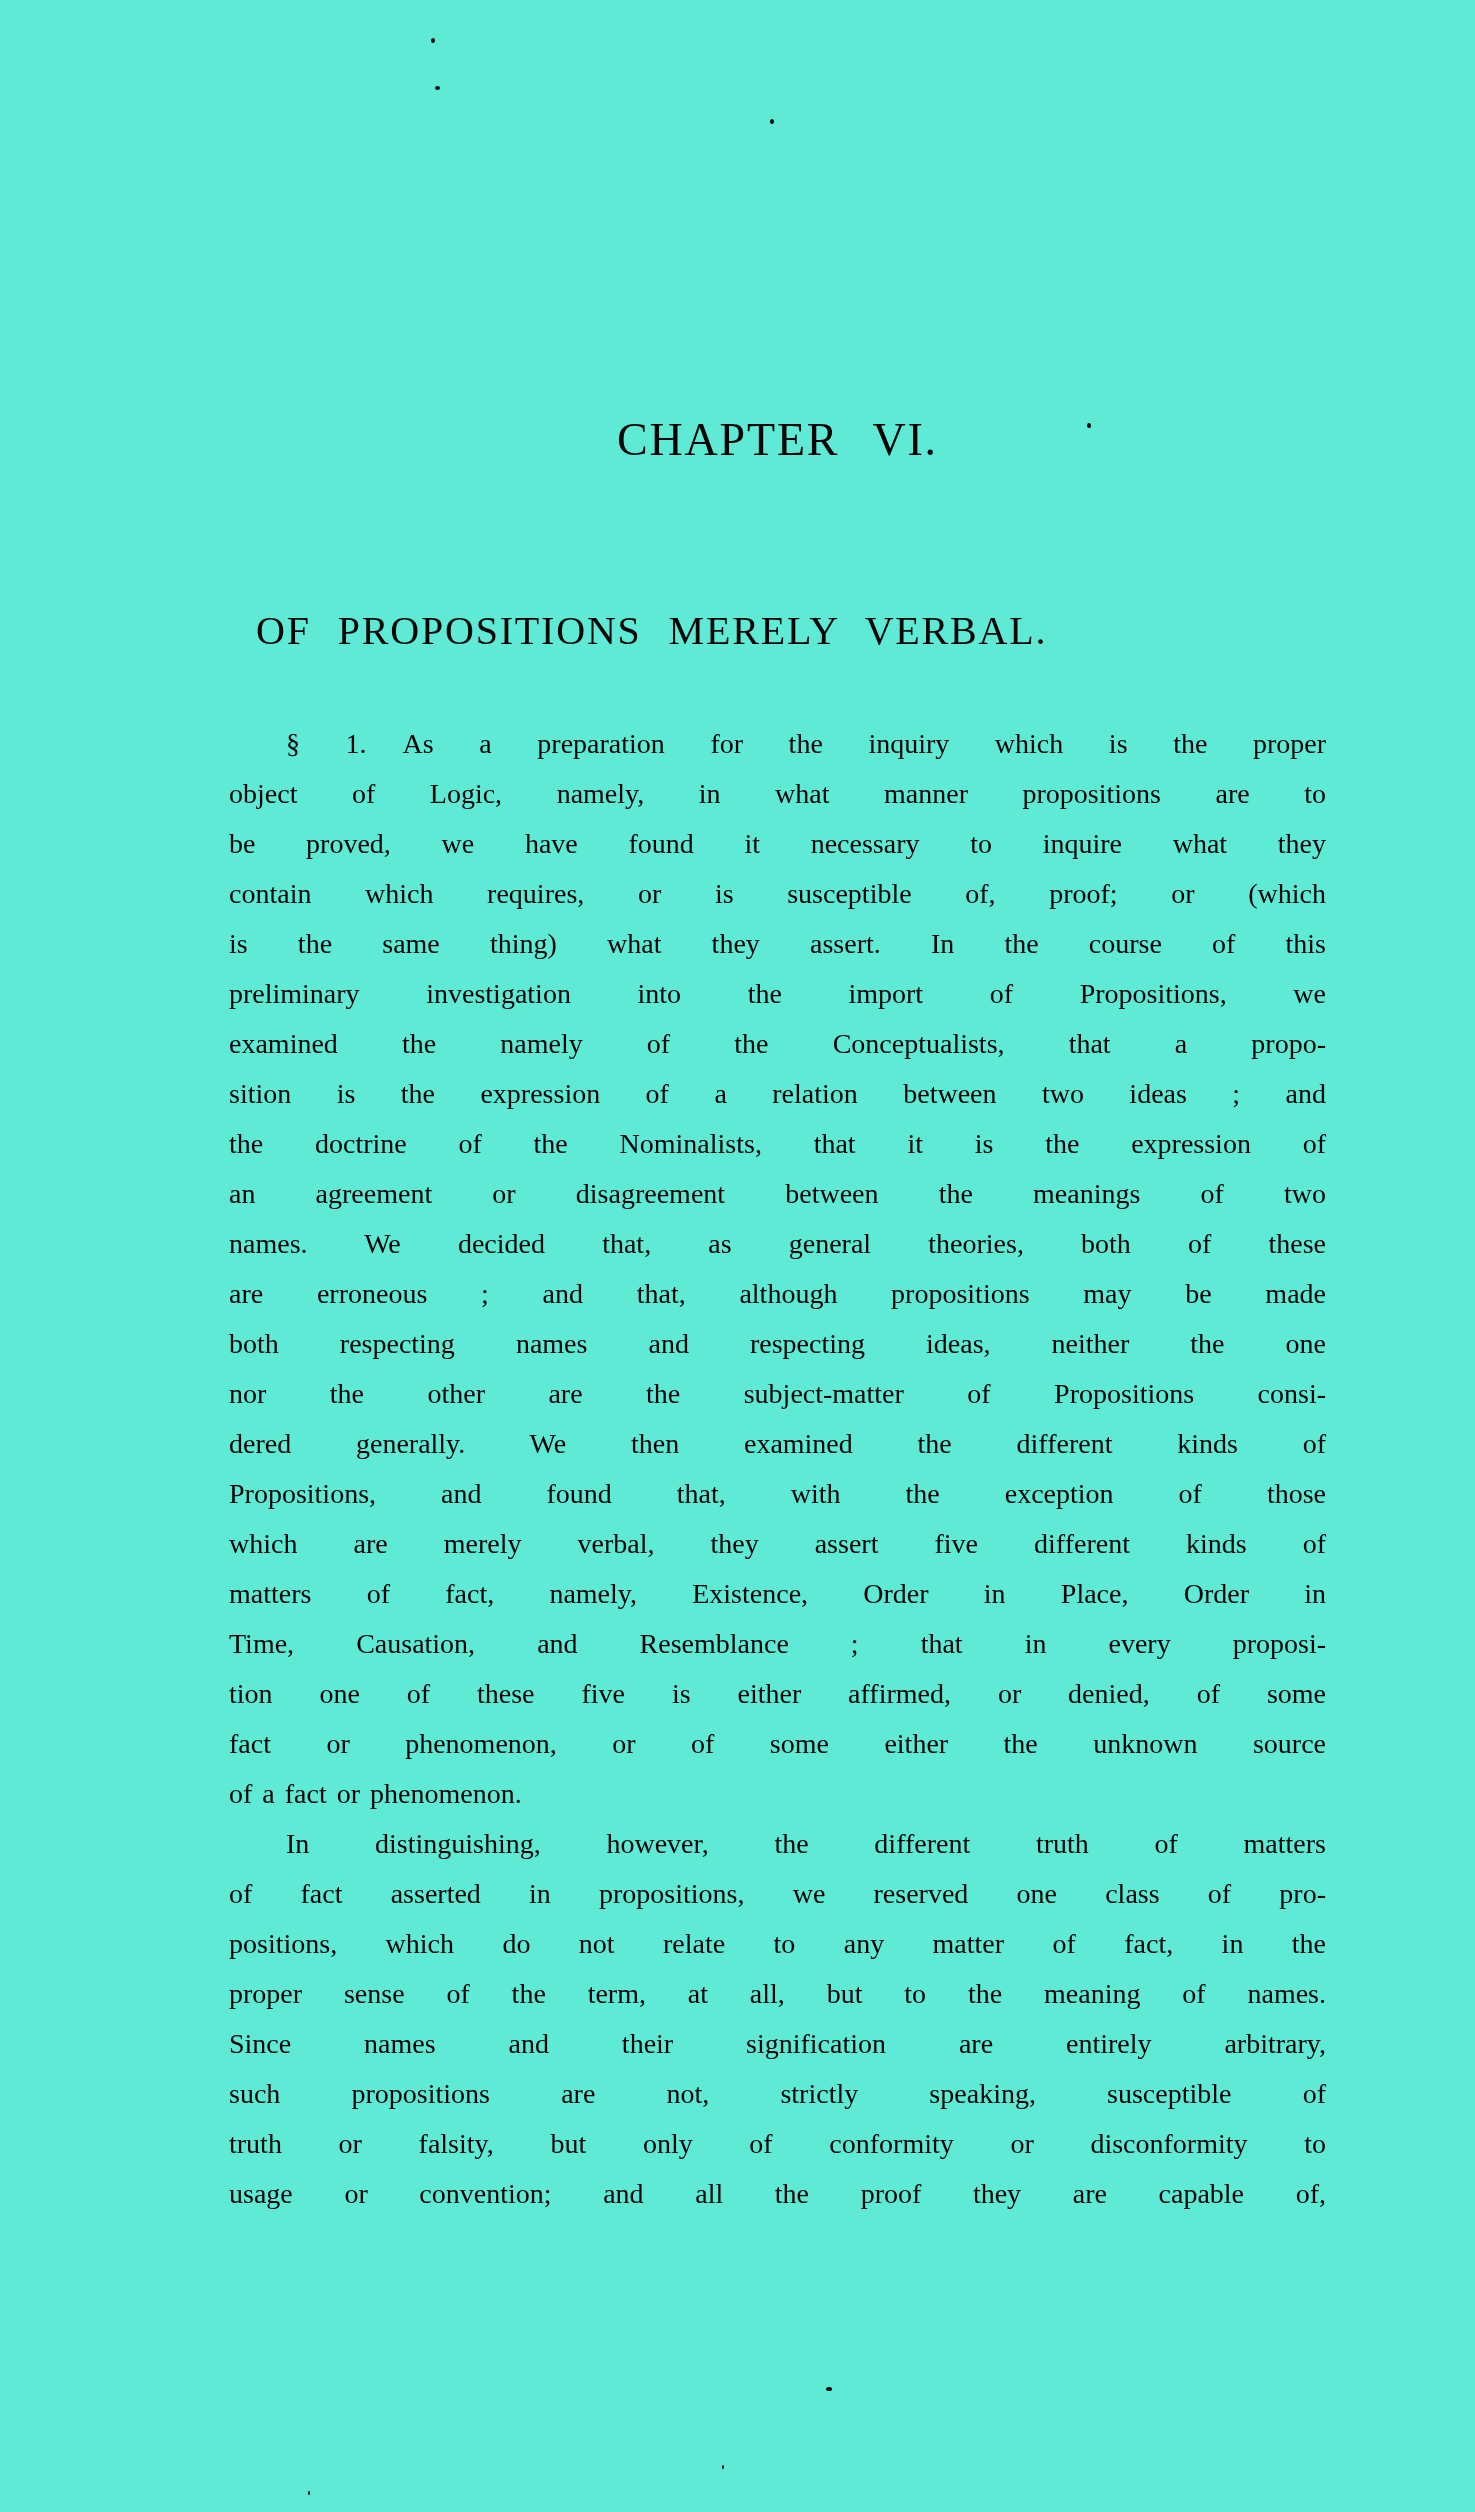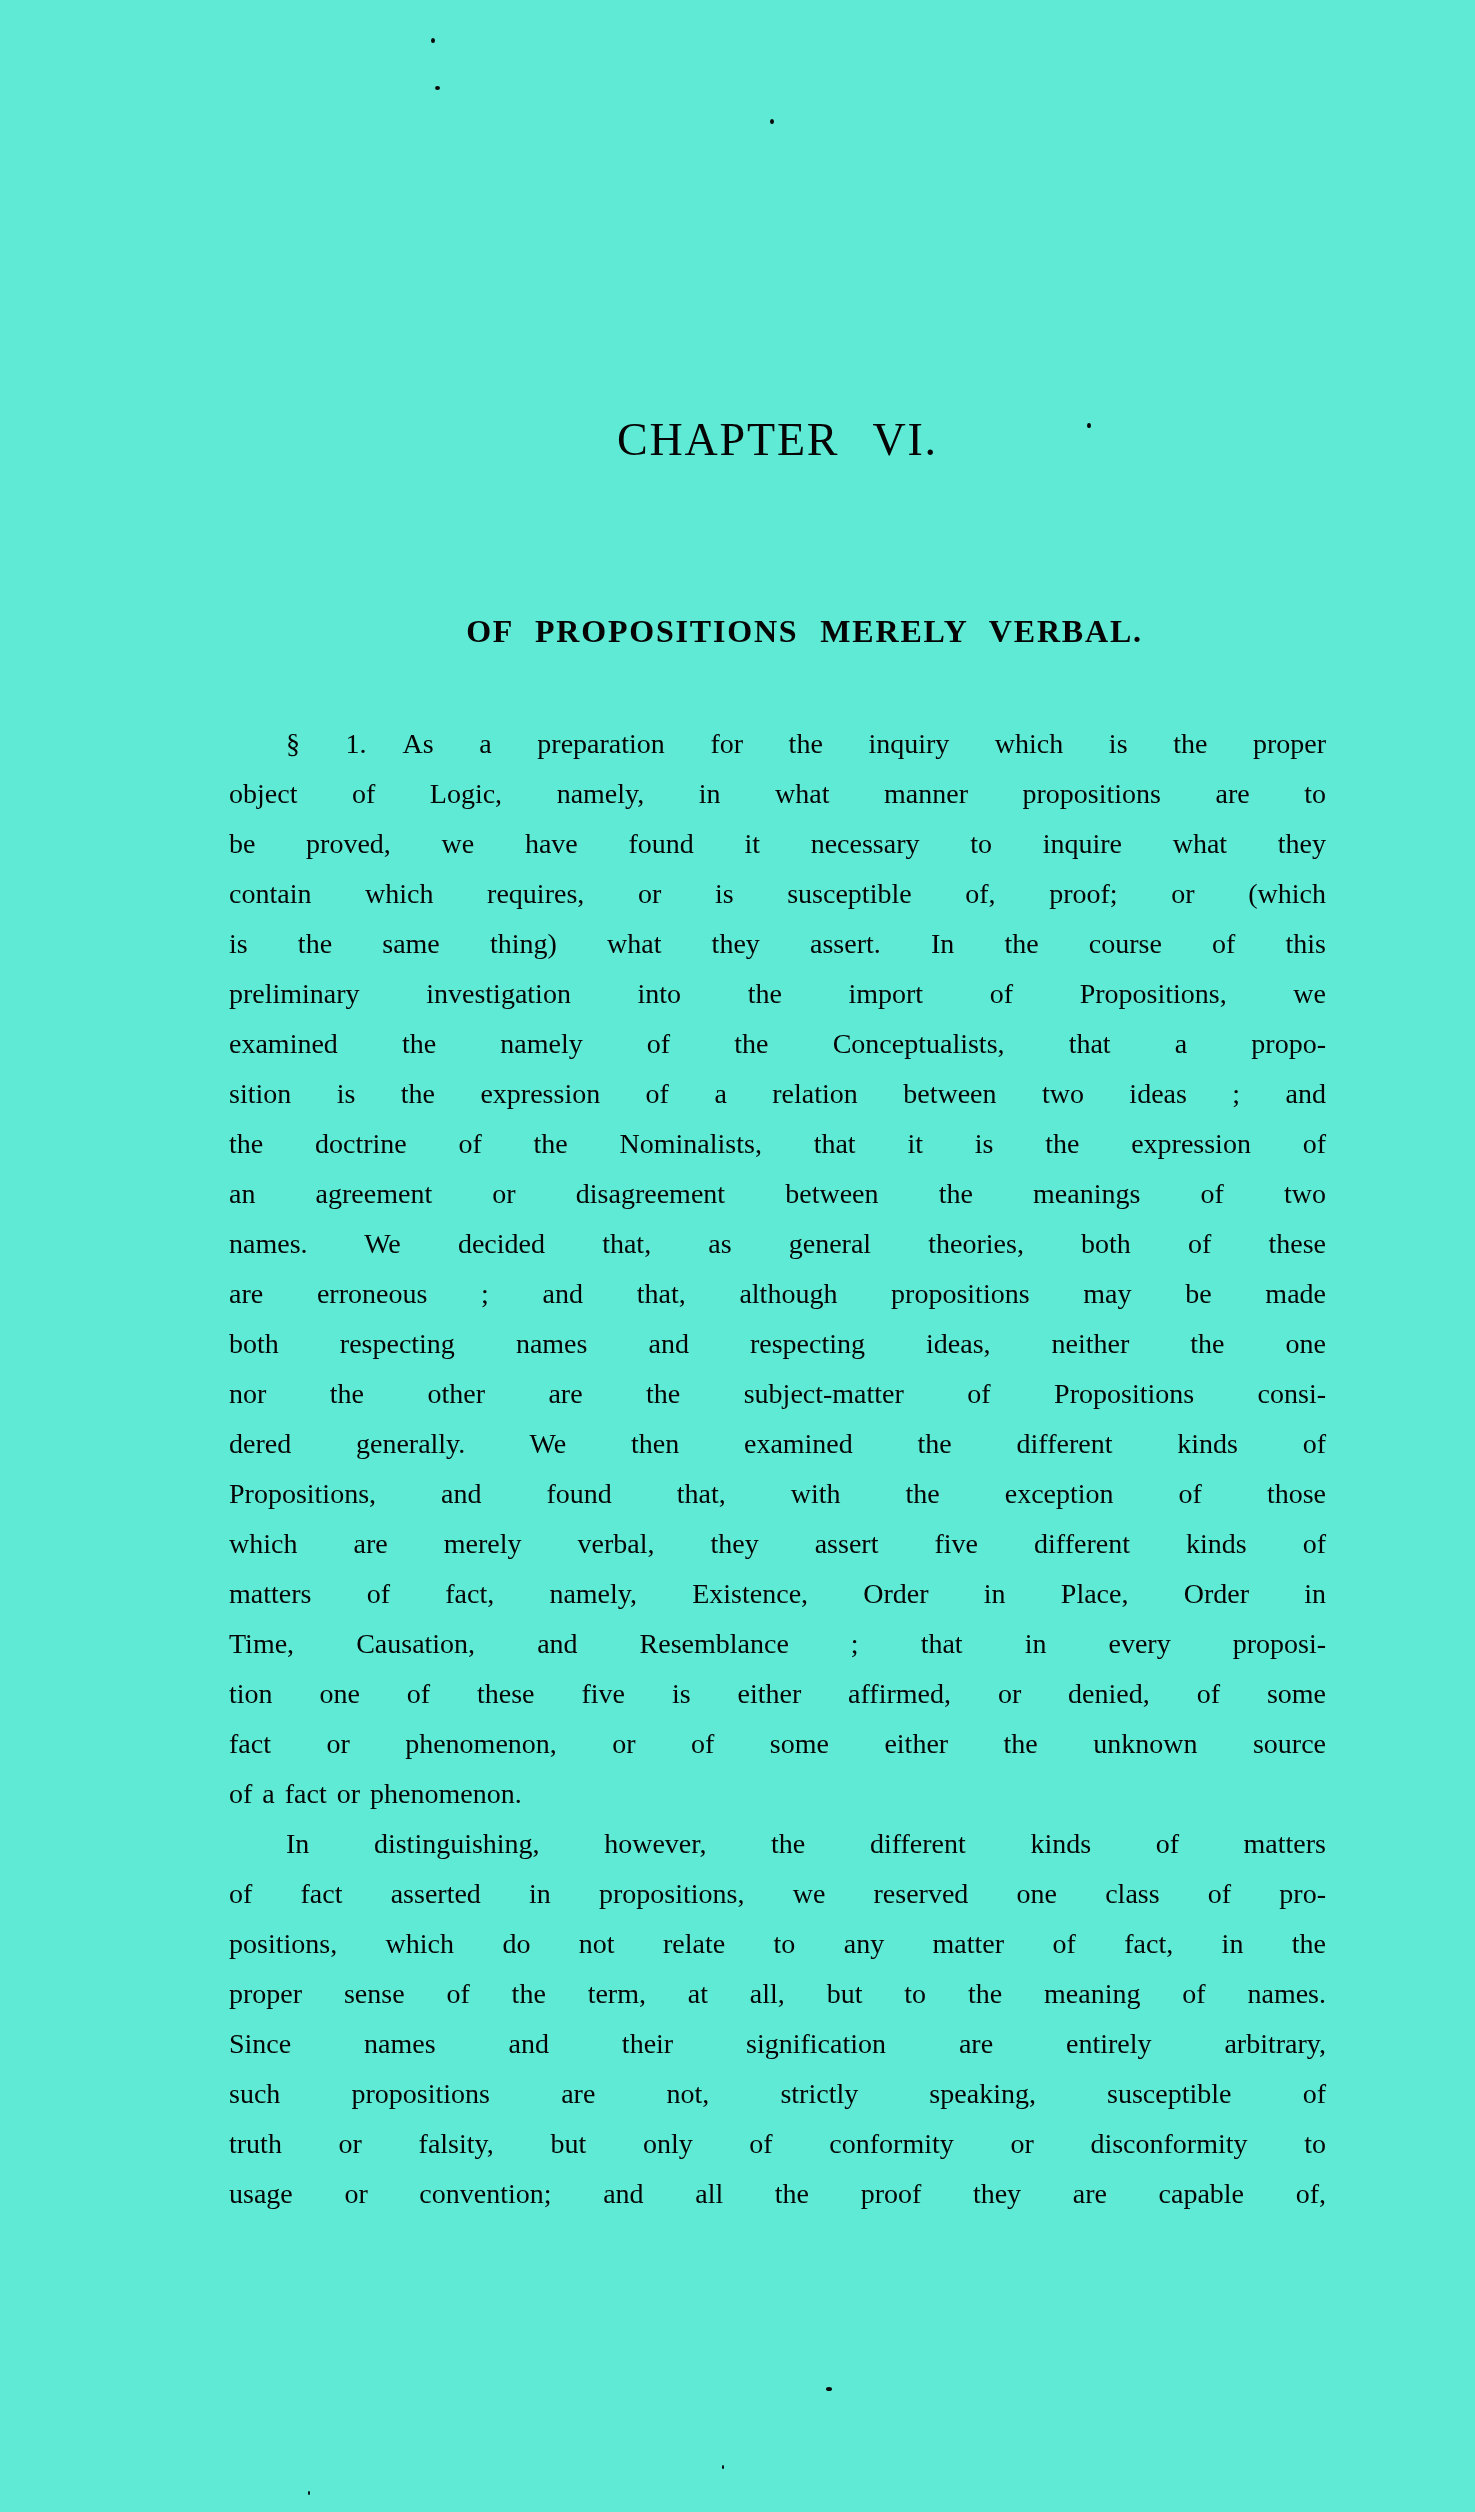--- a/index.html
+++ b/index.html
@@ -23,24 +23,23 @@
     line-height: 46px;
     letter-spacing: 1.8px;
     word-spacing: 0.45em;
     white-space: nowrap;
   }
   .section-heading {
     position: absolute;
     left: 256px;
     top: 615px;
     width: 1097px;
-    text-align: center;
-    font-size: 32px;
+    font-size: 40px;
     line-height: 32px;
-    font-weight: bold;
+    font-weight: normal;
     letter-spacing: 1.8px;
     word-spacing: 0.38em;
     white-space: nowrap;
   }
   .body-block {
     position: absolute;
     left: 229px;
     top: 719px;
     width: 1097px;
     font-size: 28px;
@@ -106,21 +105,21 @@
     <div class="line">nor the other are the subject-matter of Propositions consi-</div>
     <div class="line">dered generally. We then examined the different kinds of</div>
     <div class="line">Propositions, and found that, with the exception of those</div>
     <div class="line">which are merely verbal, they assert five different kinds of</div>
     <div class="line">matters of fact, namely, Existence, Order in Place, Order in</div>
     <div class="line">Time, Causation, and Resemblance ; that in every proposi-</div>
     <div class="line">tion one of these five is either affirmed, or denied, of some</div>
     <div class="line">fact or phenomenon, or of some either the unknown source</div>
     <div class="line par-end">of a fact or phenomenon.</div>
 
-    <div class="line indent">In distinguishing, however, the different kinds of matters</div>
+    <div class="line indent">In distinguishing, however, the different truth of matters</div>
     <div class="line">of fact asserted in propositions, we reserved one class of pro-</div>
     <div class="line">positions, which do not relate to any matter of fact, in the</div>
     <div class="line">proper sense of the term, at all, but to the meaning of names.</div>
     <div class="line">Since names and their signification are entirely arbitrary,</div>
     <div class="line">such propositions are not, strictly speaking, susceptible of</div>
     <div class="line">truth or falsity, but only of conformity or disconformity to</div>
     <div class="line">usage or convention; and all the proof they are capable of,</div>
 
   </div>
 

